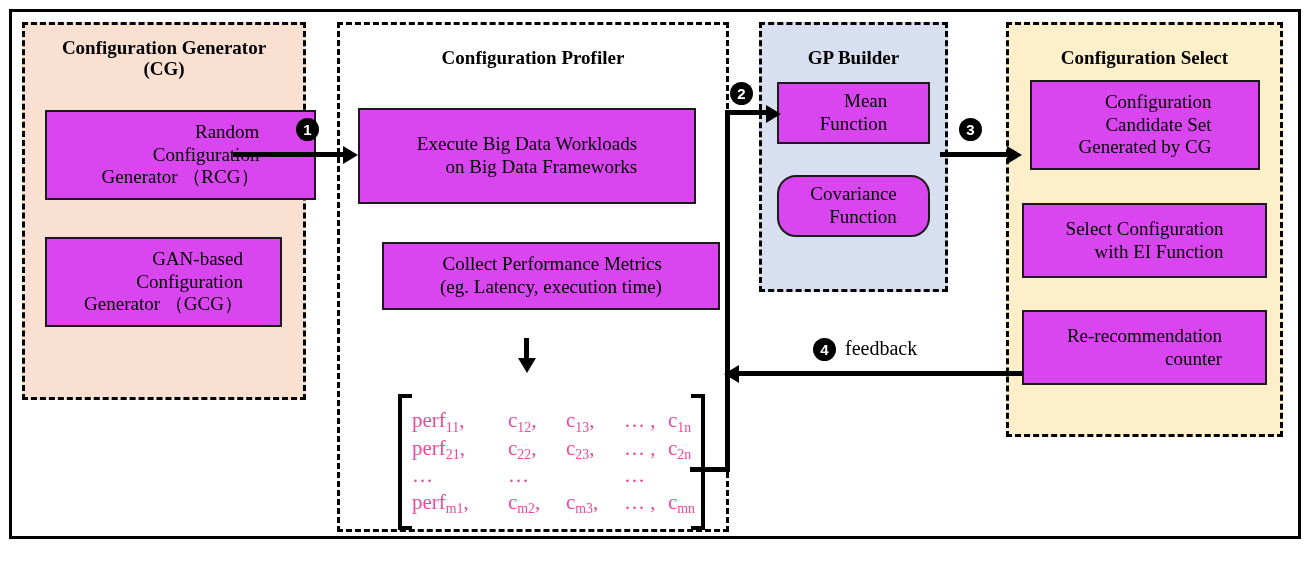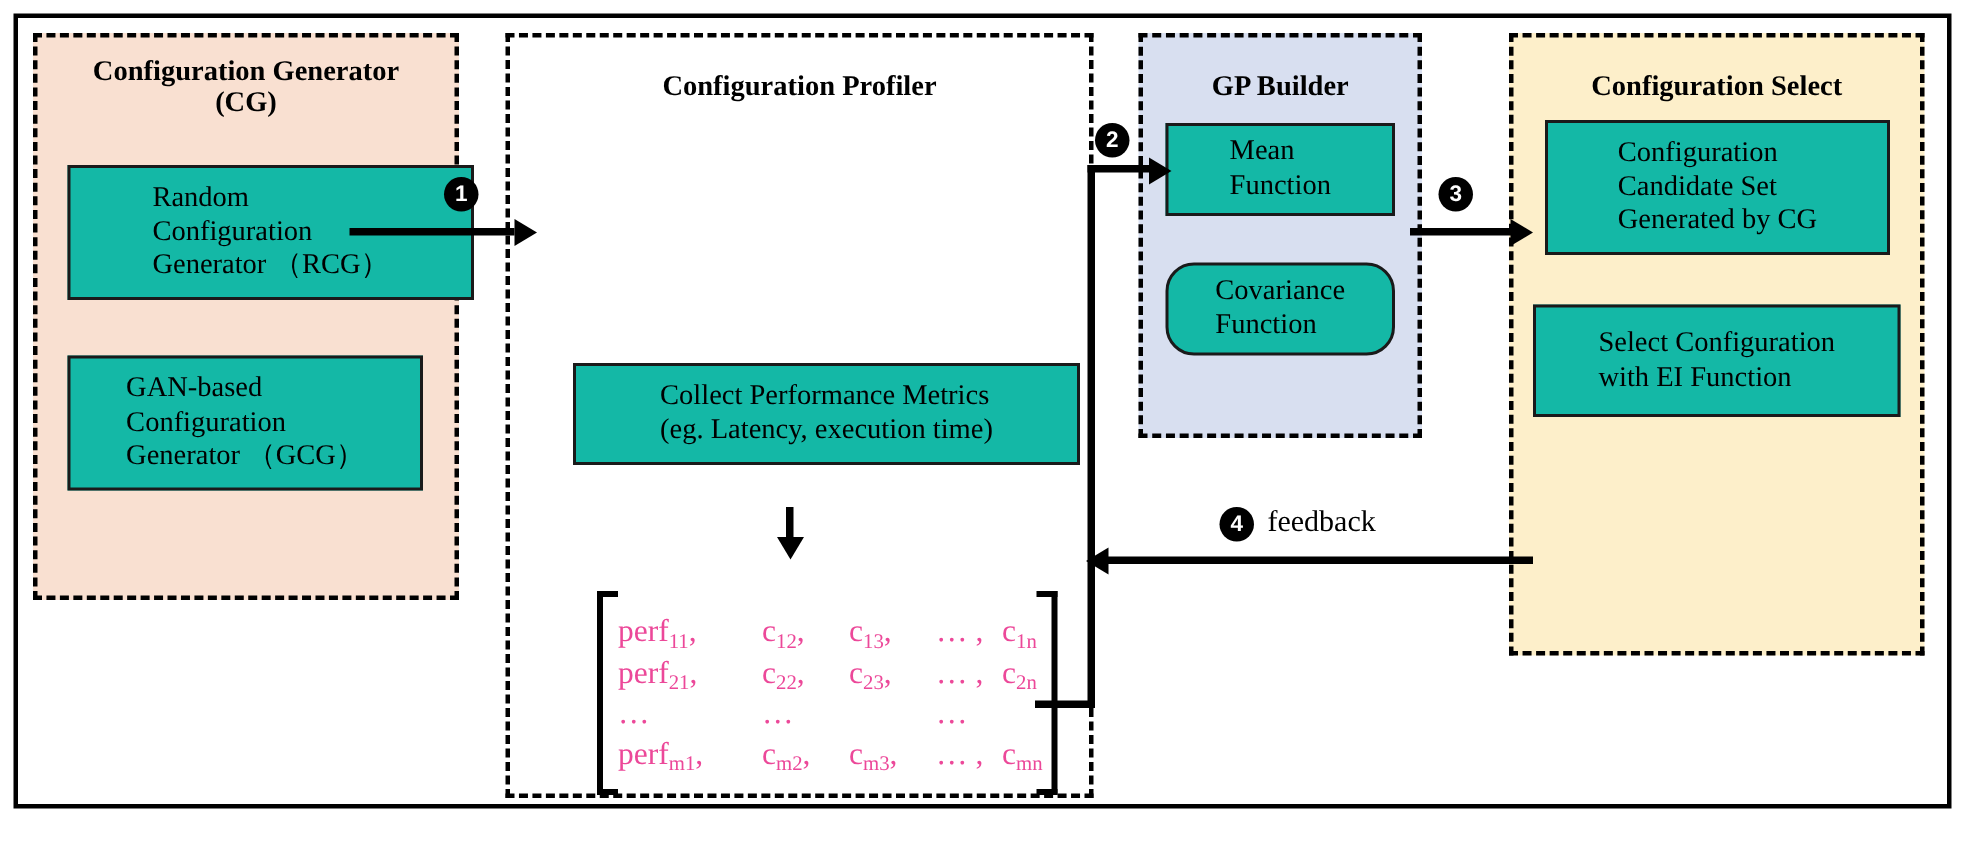--- a/index.html
+++ b/index.html
@@ -41,27 +41,27 @@
     font-weight: bold;
     font-size: 19px;
     color: #000000;
     line-height: 1.12;
     white-space: pre-line;
   }
 
   
   .box {
     position: absolute;
-    background: #14b8a6;
+    background: #d946ef;
     border: 2.5px solid #1a1a1a;
     box-sizing: border-box;
     display: flex;
     align-items: center;
     justify-content: center;
-    text-align: left;
+    text-align: right;
     font-size: 19px;
     color: #000000;
     line-height: 1.2;
     white-space: pre-line;
     padding: 2px 4px;
   }
 
   
   .plain-label {
     position: absolute;
@@ -193,20 +193,22 @@
   <div class="box" style="left:45px; top:110px; width:271px; height:90px;">Random
 Configuration
 Generator （RCG）</div>
   <div class="box" style="left:45px; top:237px; width:237px; height:90px;">GAN-based
 Configuration
 Generator （GCG）</div>
 
   <div class="panel" style="left:337px; top:22px; width:392px; height:510px; background:#ffffff;">
     <div class="panel-title" style="top:22px;">Configuration Profiler</div>
   </div>
+  <div class="box" style="left:358px; top:108px; width:338px; height:96px;">Execute Big Data Workloads
+on Big Data Frameworks</div>
   <div class="box" style="left:358px; top:242px; width:338px; height:68px;margin-left:24px;">Collect Performance Metrics
 (eg. Latency, execution time)</div>
 
   <div class="matrix" style="left:398px; top:394px; width:300px; height:136px;">
     <div class="bracket bracket-left">
         <span></span>
       </div>
     <div class="matrix-rows">
       <div class="matrix-row">
         <span class="mcell mcell-perf">perf<sub>11</sub>,</span>
@@ -251,20 +253,22 @@
 Function</div>
 
   <div class="panel" style="left:1006px; top:22px; width:277px; height:415px; background:#fdefca;">
     <div class="panel-title" style="top:22px;">Configuration Select</div>
   </div>
   <div class="box" style="left:1030px; top:80px; width:230px; height:90px;">Configuration
 Candidate Set
 Generated by CG</div>
   <div class="box" style="left:1022px; top:203px; width:245px; height:75px;">Select Configuration
 with EI Function</div>
+  <div class="box" style="left:1022px; top:310px; width:245px; height:75px;">Re-recommendation
+counter</div>
 
   <div class="hline" style="left:233px; top:152px; width:110px;"></div>
   <div class="arrowhead ah-right" style="left:343px; top:145.5px;"></div>
   <div class="step-badge" style="left:296px; top:118px;">1</div>
 
   <div class="hline" style="left:690px; top:467px; width:40px;"></div>
   <div class="vline" style="left:725px; top:110px; height:360px;"></div>
   <div class="hline" style="left:725px; top:110px; width:48px;"></div>
   <div class="arrowhead ah-right" style="left:766px; top:105px;"></div>
   <div class="step-badge" style="left:730px; top:82px;">2</div>

